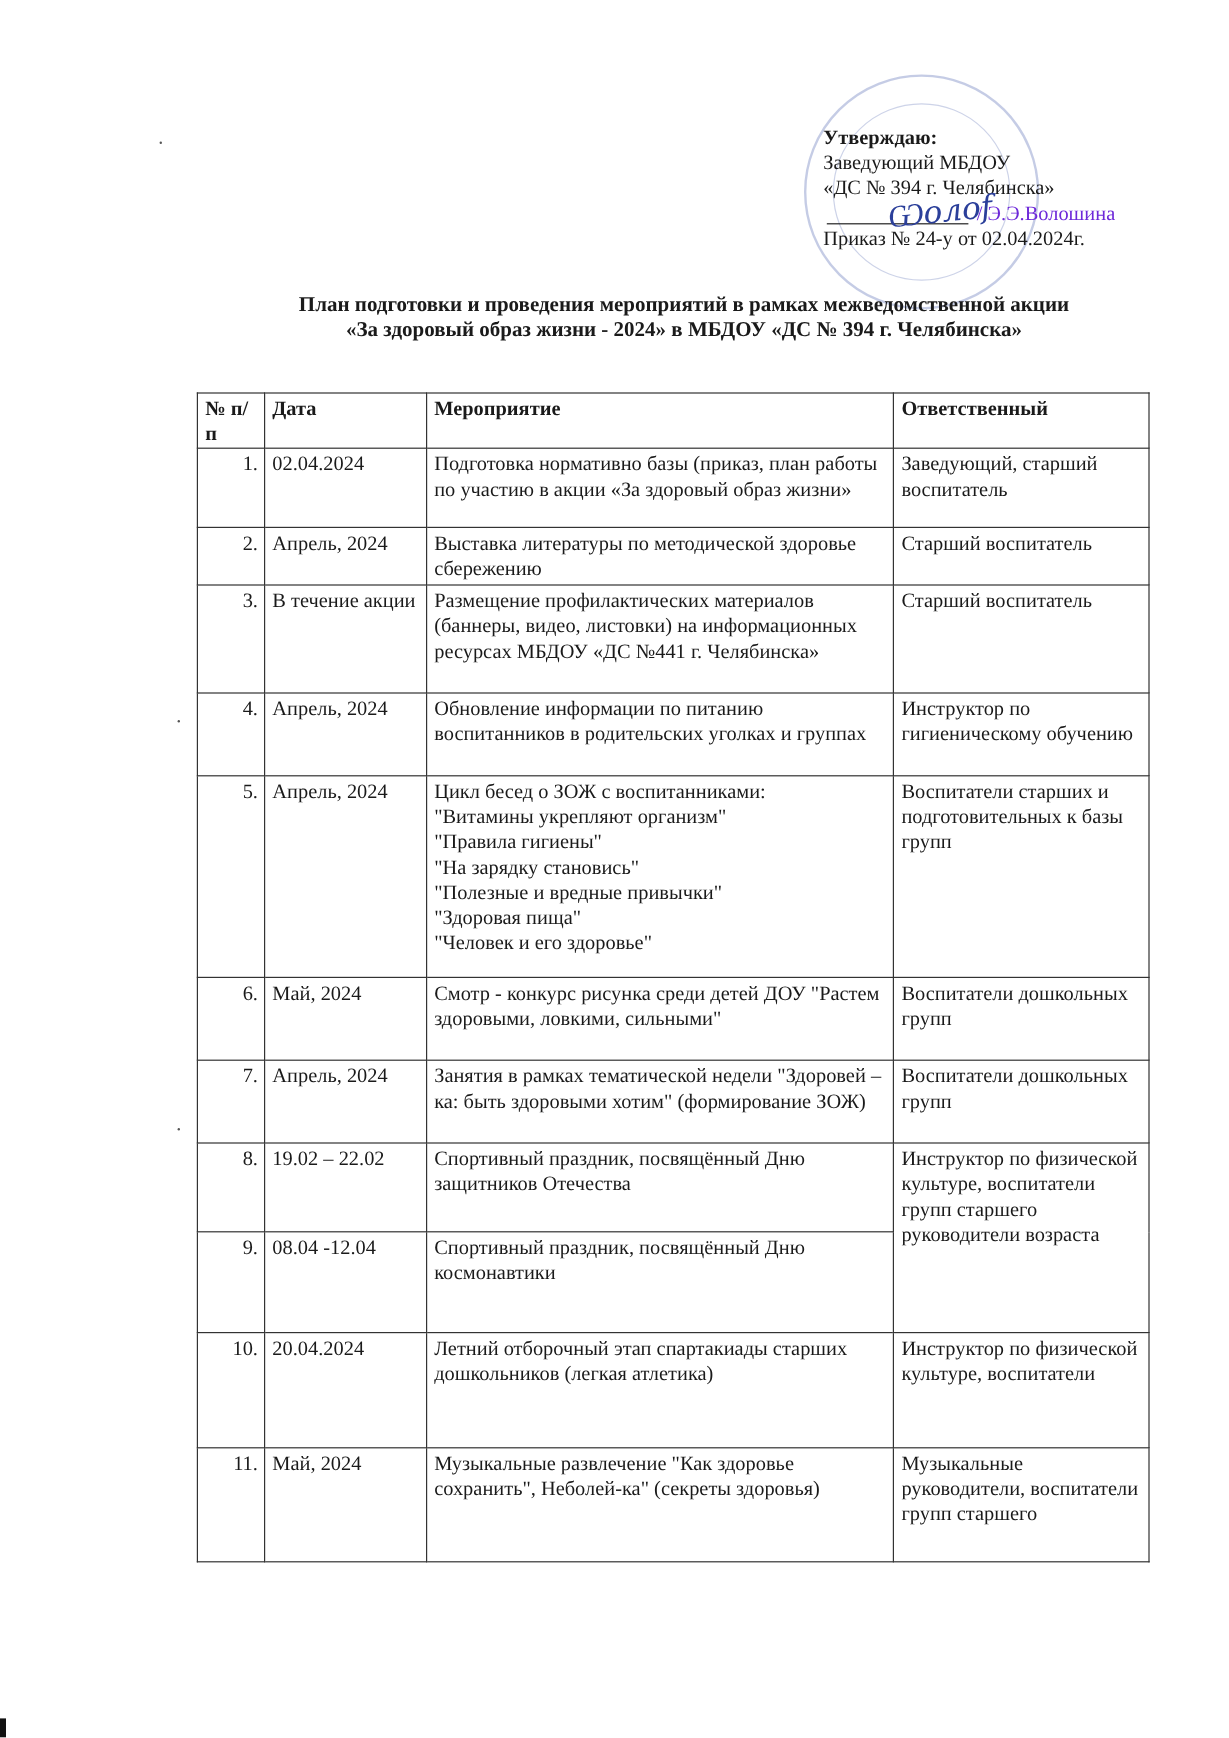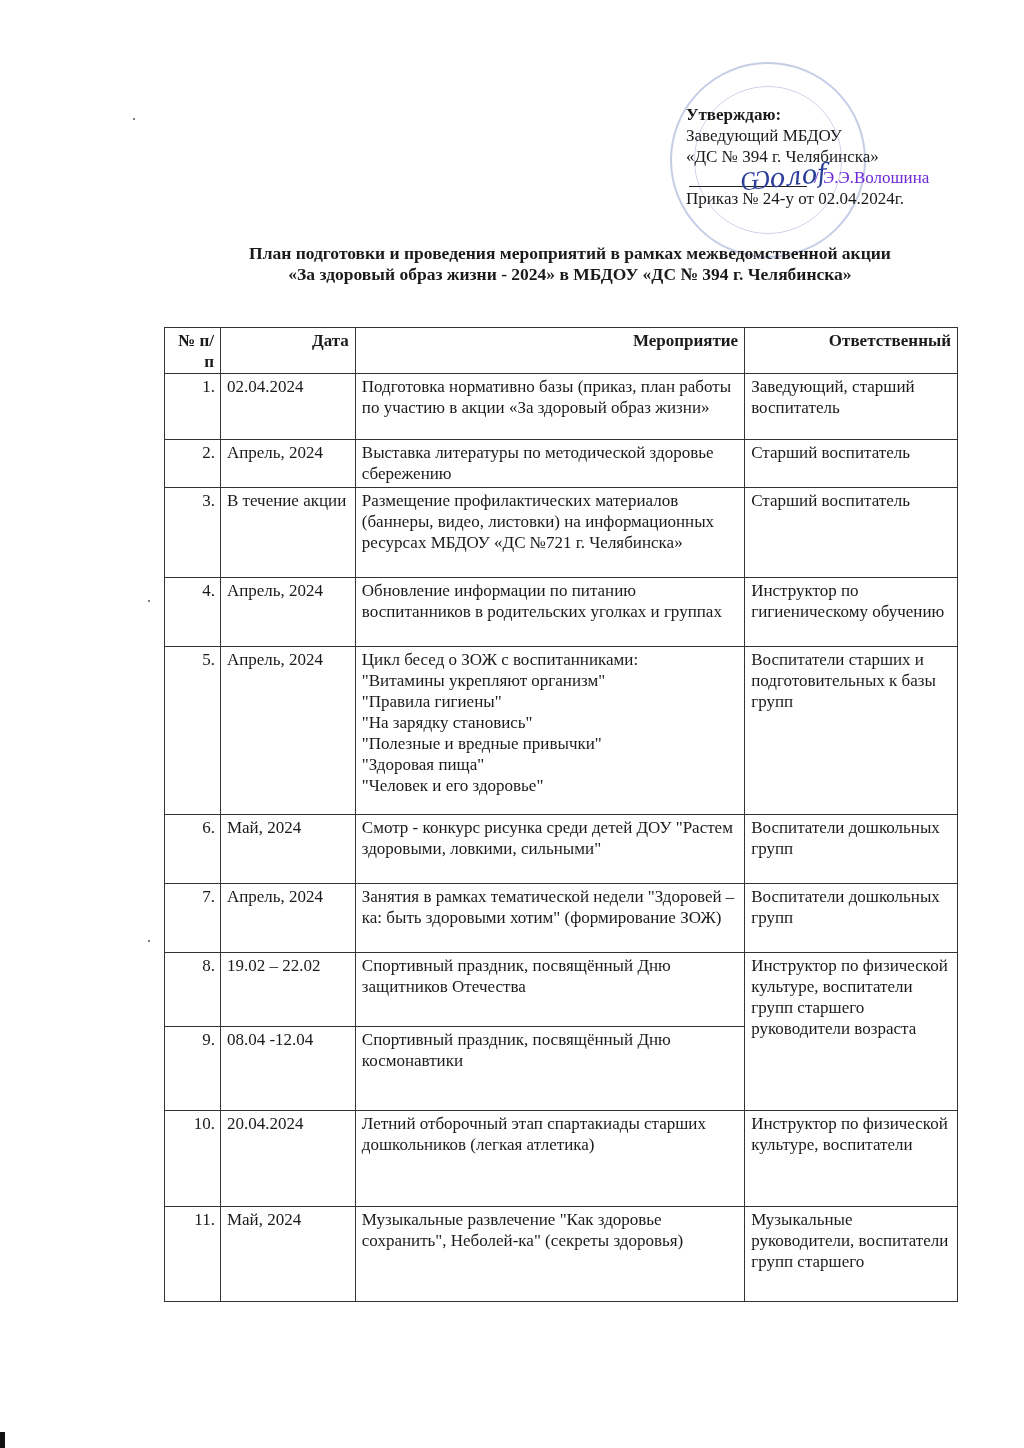--- a/index.html
+++ b/index.html
@@ -33,21 +33,21 @@
   }
   .doc-title {
     position: absolute; left: 150px; top: 243px; width: 840px; text-align: center;
     font-weight: bold; font-size: 17.5px; line-height: 21px; font-family: Liberation Serif, serif;
   }
   table {
     position: absolute; left: 164px; top: 327px; width: 794px;
     border-collapse: collapse; font-size: 17px; line-height: 21px;
   }
   th, td { border: 1.2px solid #333; vertical-align: top; padding: 2px 6px 1px 6px; text-align: left; }
-  th { font-weight: bold; text-align: right; height: 42px; }
+  th { font-weight: bold; text-align: left; height: 42px; }
   td.num { text-align: right; width: 44px; padding-right: 5px; }
   col.c1 { width: 56px; } col.c2 { width: 135px; } col.c3 { width: 390px; } col.c4 { width: 213px; }
   .dot { position: absolute; width: 2px; height: 2px; background: #555; border-radius: 50%; }
   .edge-mark { position: absolute; left: 0; top: 1432px; width: 5px; height: 16px; background: #111; }
 </style>
 </head>
 <body>
 
 <div class="stamp"></div>
 
@@ -92,21 +92,21 @@
     </tr>
     <tr style="height:48px">
       <td class="num">2.</td>
       <td>Апрель, 2024</td>
       <td>Выставка литературы по методической здоровье сбережению</td>
       <td>Старший воспитатель</td>
     </tr>
     <tr style="height:90px">
       <td class="num">3.</td>
       <td>В течение акции</td>
-      <td>Размещение профилактических материалов (баннеры, видео, листовки) на информационных ресурсах МБДОУ «ДС №721 г. Челябинска»</td>
+      <td>Размещение профилактических материалов (баннеры, видео, листовки) на информационных ресурсах МБДОУ «ДС №441 г. Челябинска»</td>
       <td>Старший воспитатель</td>
     </tr>
     <tr style="height:69px">
       <td class="num">4.</td>
       <td>Апрель, 2024</td>
       <td>Обновление информации по питанию воспитанников в родительских уголках и группах</td>
       <td>Инструктор по гигиеническому обучению</td>
     </tr>
     <tr style="height:168px">
       <td class="num">5.</td>

